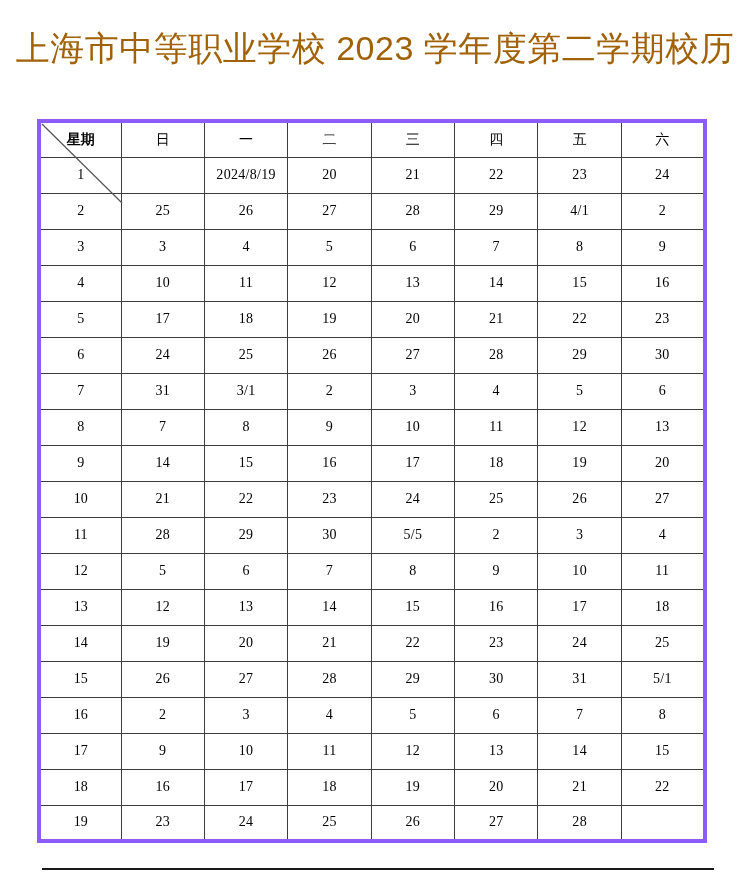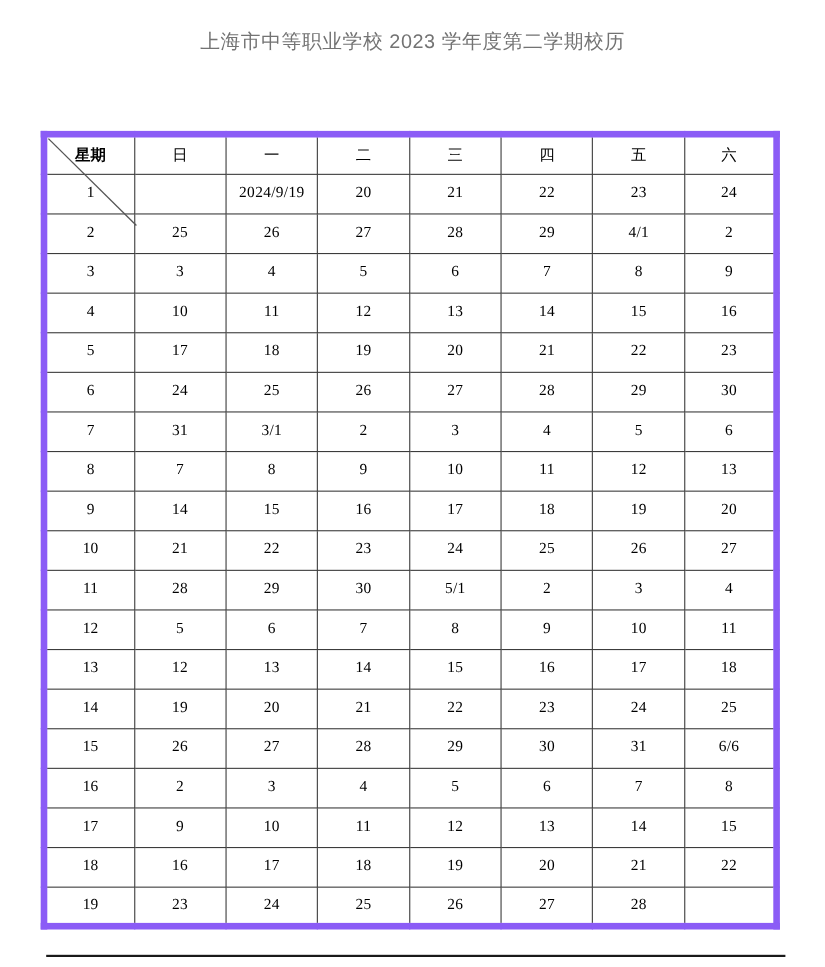--- a/index.html
+++ b/index.html
@@ -24,40 +24,40 @@
   }
 
   
   .title {
     position: absolute;
     top: 26px;
     left: 0;
     width: 750px;
     text-align: center;
     font-family: "Liberation Sans", "DejaVu Sans", sans-serif;
-    font-size: 18px;
+    font-size: 34px;
     font-weight: 400;
     letter-spacing: 0.5px;
-    color: #737373;
+    color: #a16207;
     white-space: nowrap;
   }
 
   
   .cal-wrap {
     position: absolute;
     left: 37px;
     top: 119px;
     width: 666px;
   }
 
   table.calendar {
     border-collapse: collapse;
     table-layout: fixed;
     width: 666px;
-    border: 6px solid #8b5cf6;
+    border: 4px solid #8b5cf6;
   }
 
   table.calendar td,
   table.calendar th {
     border: 1px solid #3c3c3c;
     height: 36px;
     text-align: center;
     vertical-align: middle;
     padding: 0;
     font-weight: normal;
@@ -164,21 +164,21 @@
           <th>三</th>
           <th>四</th>
           <th>五</th>
           <th>六</th>
         </tr>
       </thead>
       <tbody id="cal-body">
           <tr>
             <td class="weekno">1</td>
             <td class="daycell"></td>
-            <td class="daycell">2024/9/19</td>
+            <td class="daycell">2024/8/19</td>
             <td class="daycell">20</td>
             <td class="daycell">21</td>
             <td class="daycell">22</td>
             <td class="daycell">23</td>
             <td class="daycell">24</td>
           </tr>
           <tr>
             <td class="weekno">2</td>
             <td class="daycell">25</td>
             <td class="daycell">26</td>
@@ -266,21 +266,21 @@
             <td class="daycell">24</td>
             <td class="daycell">25</td>
             <td class="daycell">26</td>
             <td class="daycell">27</td>
           </tr>
           <tr>
             <td class="weekno">11</td>
             <td class="daycell">28</td>
             <td class="daycell">29</td>
             <td class="daycell">30</td>
-            <td class="daycell">5/1</td>
+            <td class="daycell">5/5</td>
             <td class="daycell">2</td>
             <td class="daycell">3</td>
             <td class="daycell">4</td>
           </tr>
           <tr>
             <td class="weekno">12</td>
             <td class="daycell">5</td>
             <td class="daycell">6</td>
             <td class="daycell">7</td>
             <td class="daycell">8</td>
@@ -309,21 +309,21 @@
             <td class="daycell">25</td>
           </tr>
           <tr>
             <td class="weekno">15</td>
             <td class="daycell">26</td>
             <td class="daycell">27</td>
             <td class="daycell">28</td>
             <td class="daycell">29</td>
             <td class="daycell">30</td>
             <td class="daycell">31</td>
-            <td class="daycell">6/6</td>
+            <td class="daycell">5/1</td>
           </tr>
           <tr>
             <td class="weekno">16</td>
             <td class="daycell">2</td>
             <td class="daycell">3</td>
             <td class="daycell">4</td>
             <td class="daycell">5</td>
             <td class="daycell">6</td>
             <td class="daycell">7</td>
             <td class="daycell">8</td>

